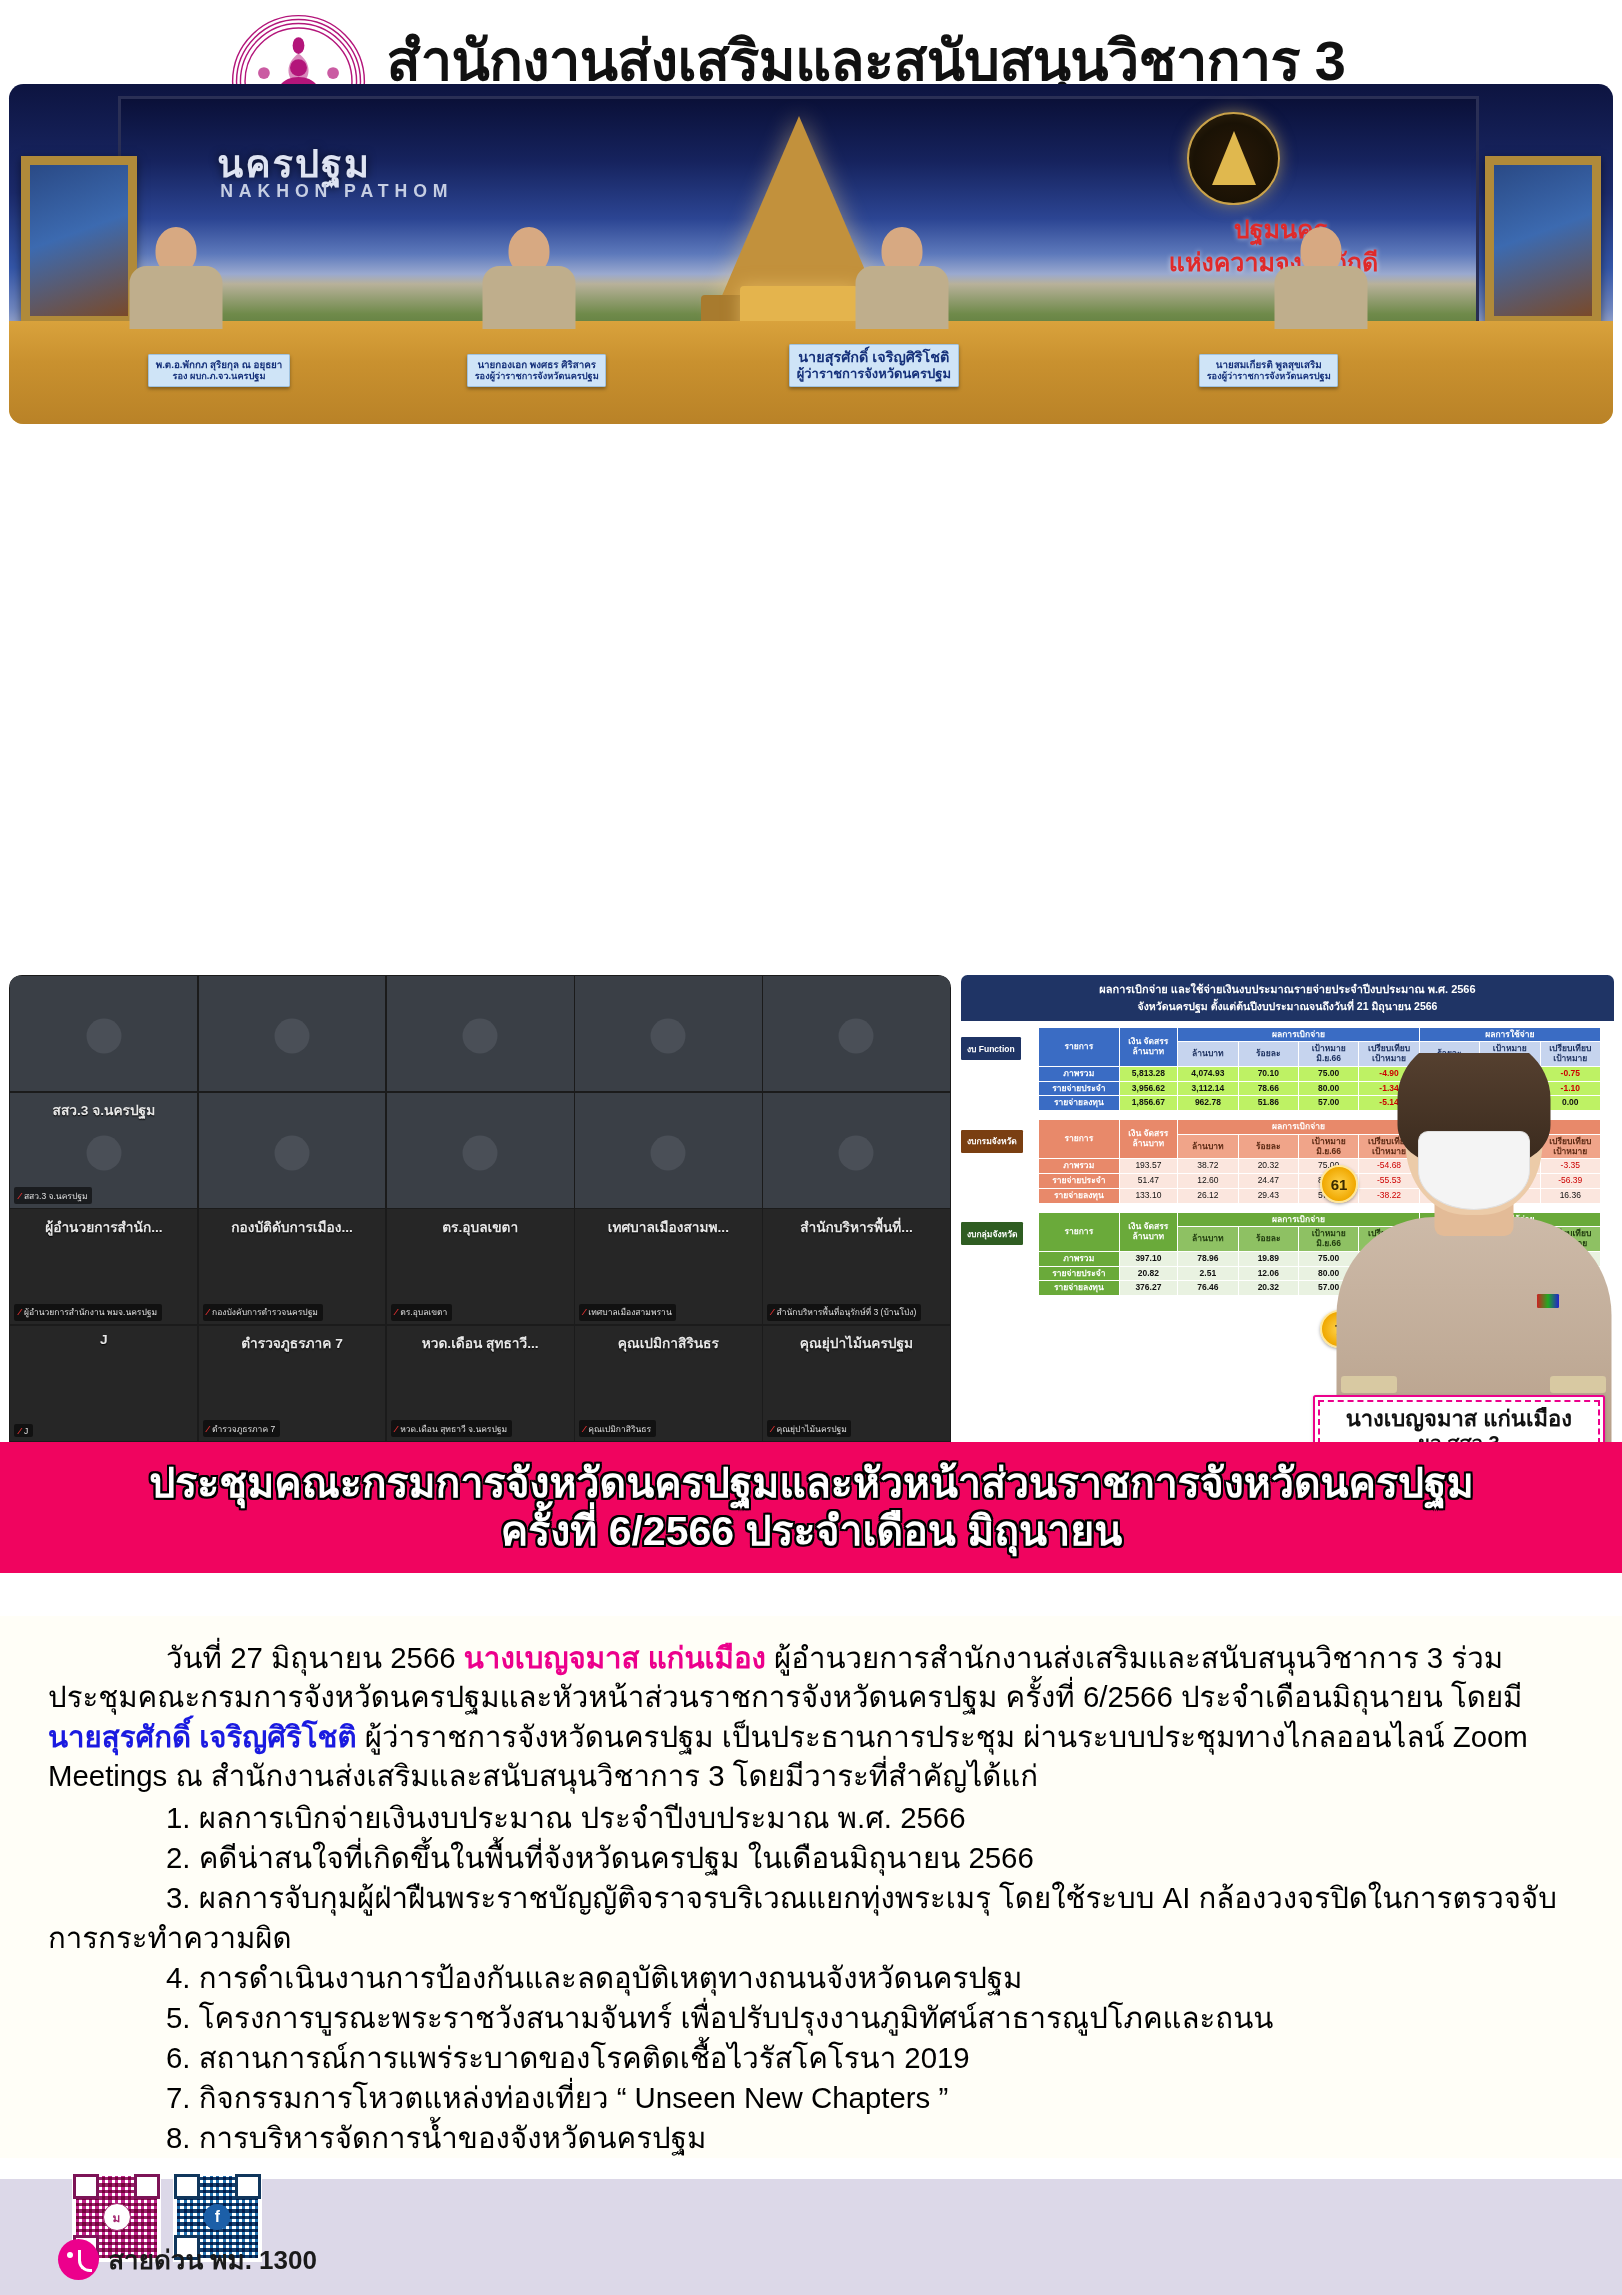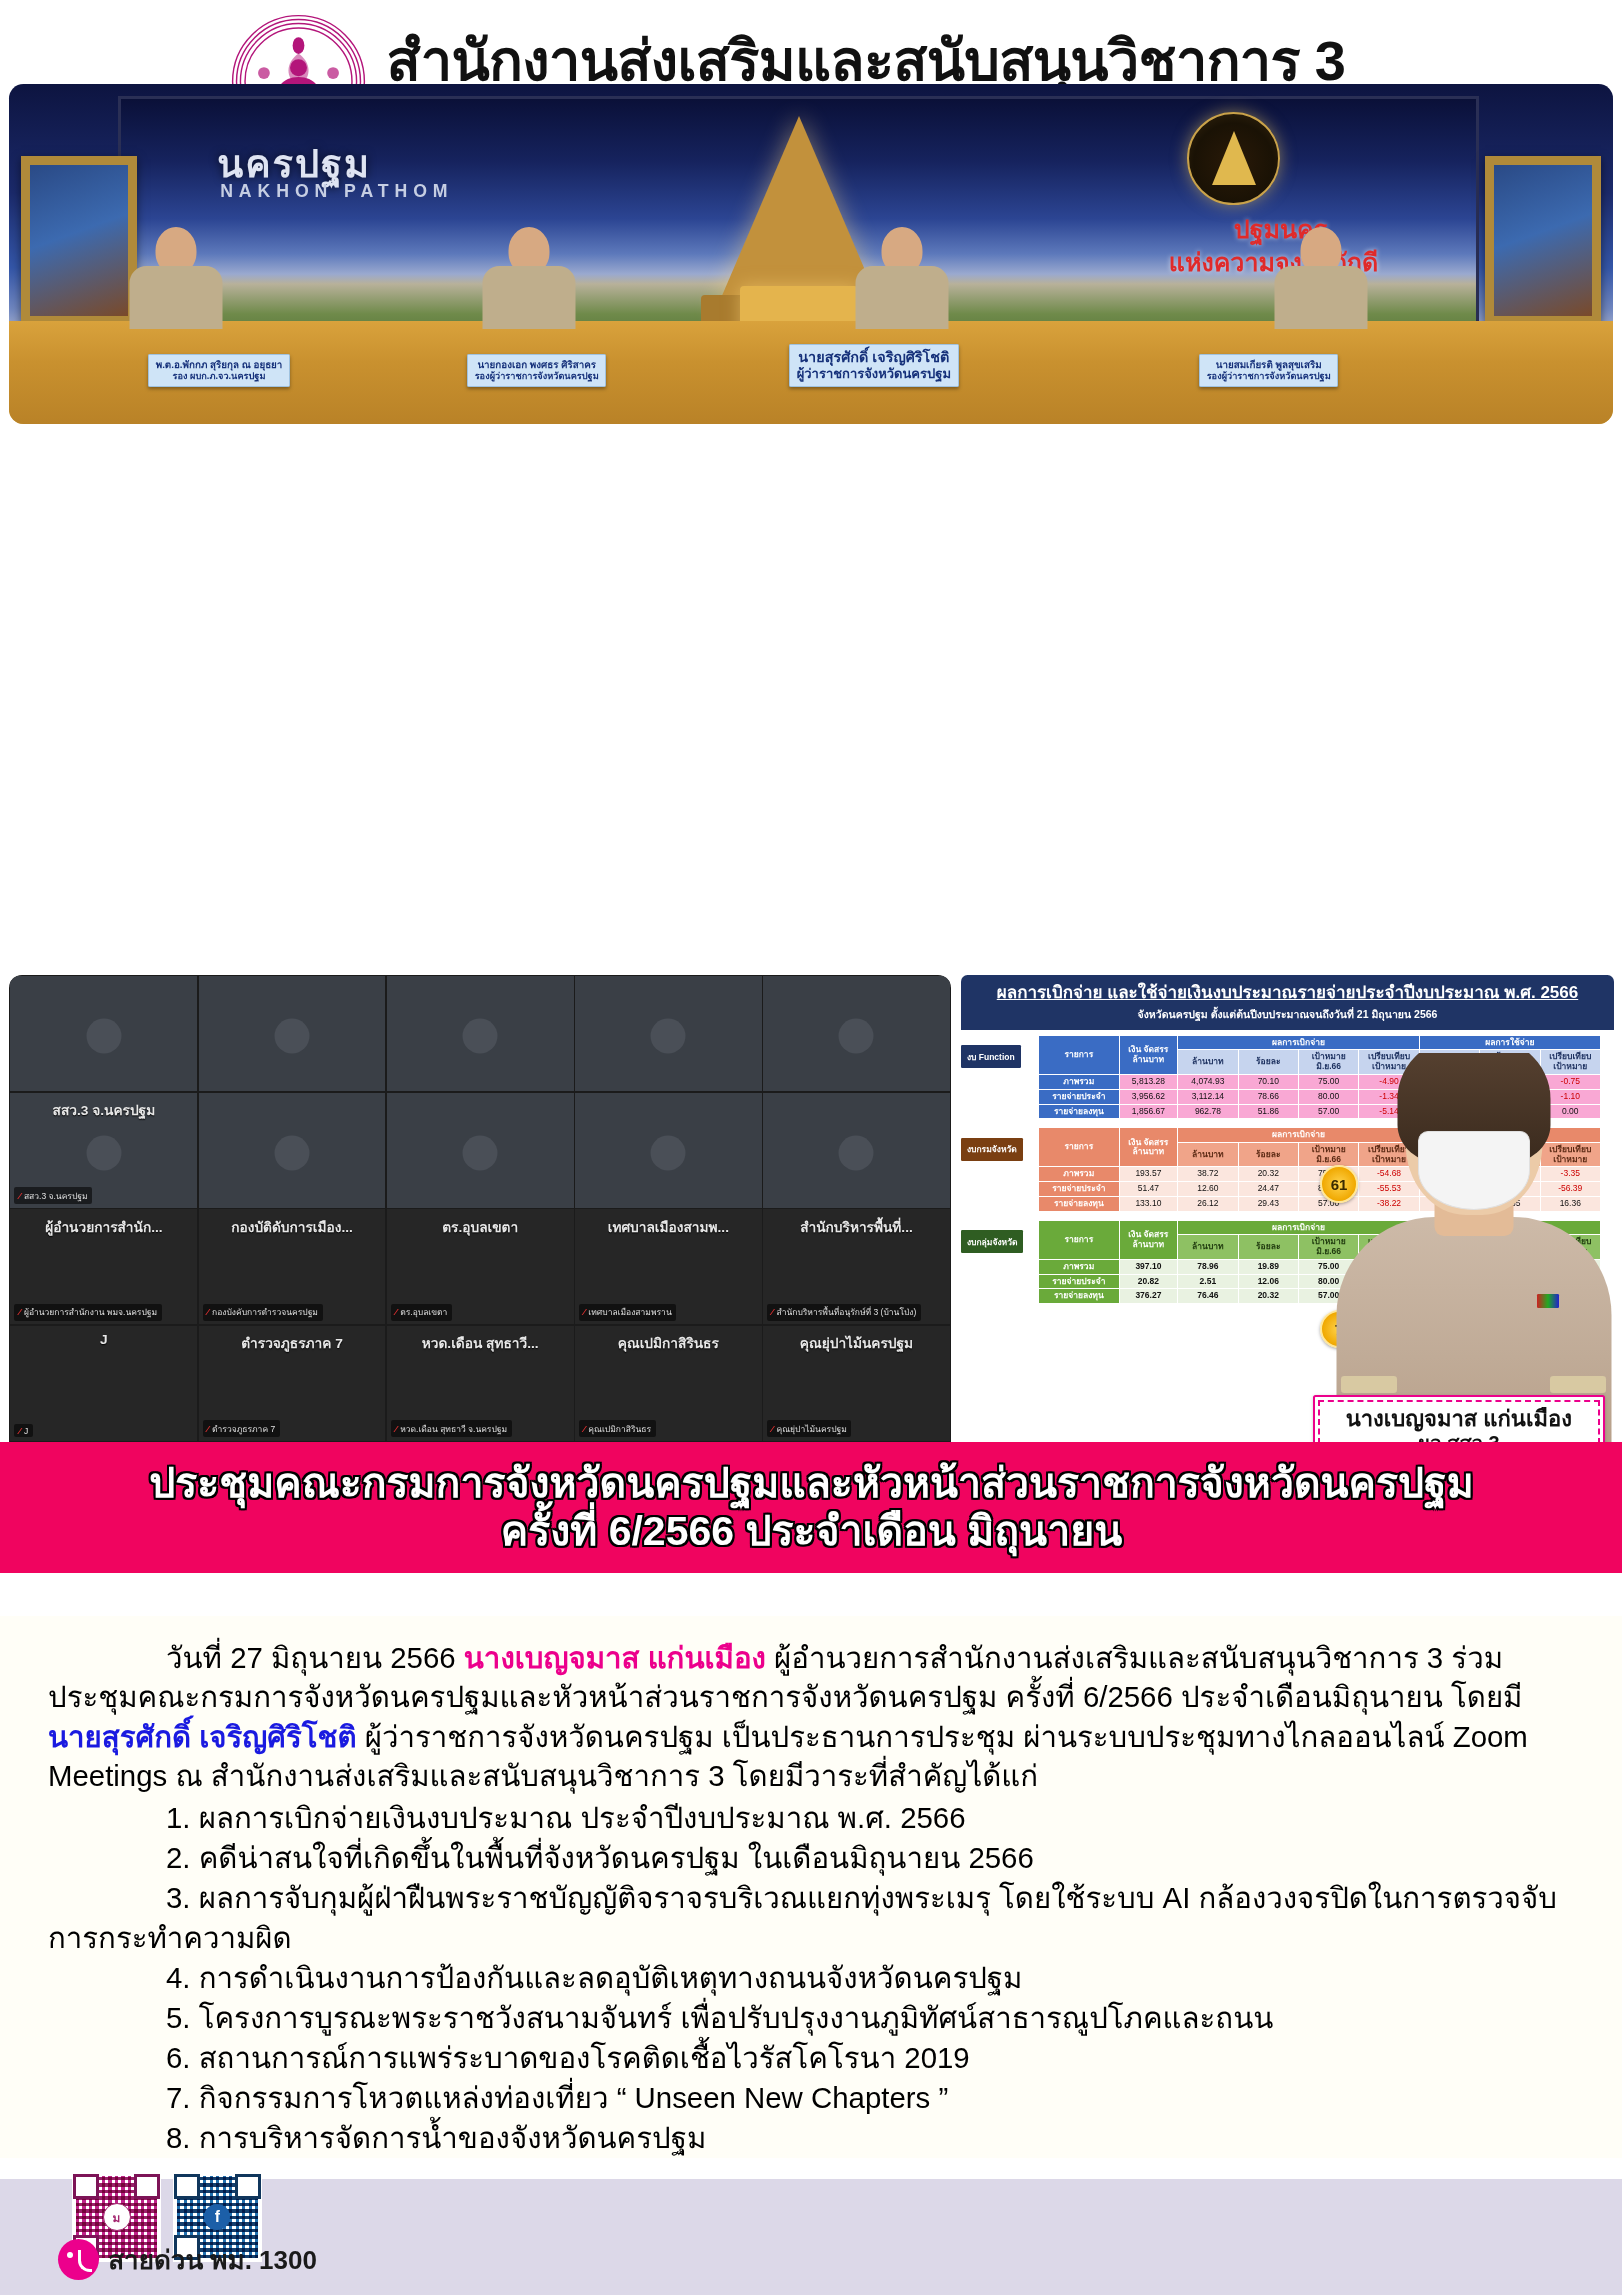--- a/index.html
+++ b/index.html
@@ -153,40 +153,40 @@
   }
 
   
   .slide-panel{
     position:absolute;left:961px;top:975px;width:653px;height:497px;
     background:#ffffff;border-radius:6.5px;overflow:hidden;
   }
   .slide-head{
     background:#1f3465;color:#ffffff;text-align:center;padding:6.5px 5.2px 7.9px;
   }
-  .slide-head .t1{font-size:17px;font-weight:bold;line-height:1.35;text-decoration:underline;}
+  .slide-head .t1{font-size:11px;font-weight:bold;line-height:1.35;}
   .slide-head .t2{font-size:10.5px;font-weight:bold;line-height:1.35;margin-top:3px;}
   .tbl-block{position:relative;margin-top:5.2px;padding-left:77px;}
   .tbl-tag{
     position:absolute;left:0;top:10.5px;color:#ffffff;font-size:8.5px;font-weight:bold;
     padding:4.6px 5.9px;border-radius:1.3px;white-space:nowrap;
   }
   .tag-blue{background:#1f3465;}
   .tag-brown{background:#7a3f12;}
   .tag-green{background:#2f5d22;}
   table.fin{border-collapse:collapse;width:563px;table-layout:fixed;}
   table.fin th,table.fin td{
     border:0.7px solid #ffffff;text-align:center;font-size:8.5px;padding:2px 1.3px;
     line-height:1.15;
   }
   
   .fin.blue th{background:#3a6cc4;color:#ffffff;font-weight:bold;}
   .fin.blue th.sub{background:#c6d4ee;color:#1b2f5e;}
   .fin.blue td.rl{background:#3a6cc4;color:#ffffff;font-weight:bold;font-size:8.5px;}
-  .fin.blue td{background:#f9a8d4;color:#111;font-weight:normal;}
+  .fin.blue td{background:#bef264;color:#111;font-weight:bold;}
   
   .fin.orange th{background:#e8896a;color:#ffffff;font-weight:bold;}
   .fin.orange th.sub{background:#f0a489;color:#5c2a14;}
   .fin.orange td.rl{background:#e8896a;color:#ffffff;font-weight:bold;}
   .fin.orange td{background:#fbe6de;color:#111;font-weight:normal;}
   
   .fin.green th{background:#6aaa3a;color:#ffffff;font-weight:bold;}
   .fin.green th.sub{background:#8ec163;color:#223d10;}
   .fin.green td.rl{background:#6aaa3a;color:#ffffff;font-weight:bold;}
   .fin.green td{background:#e9f2e1;color:#111;font-weight:bold;}

